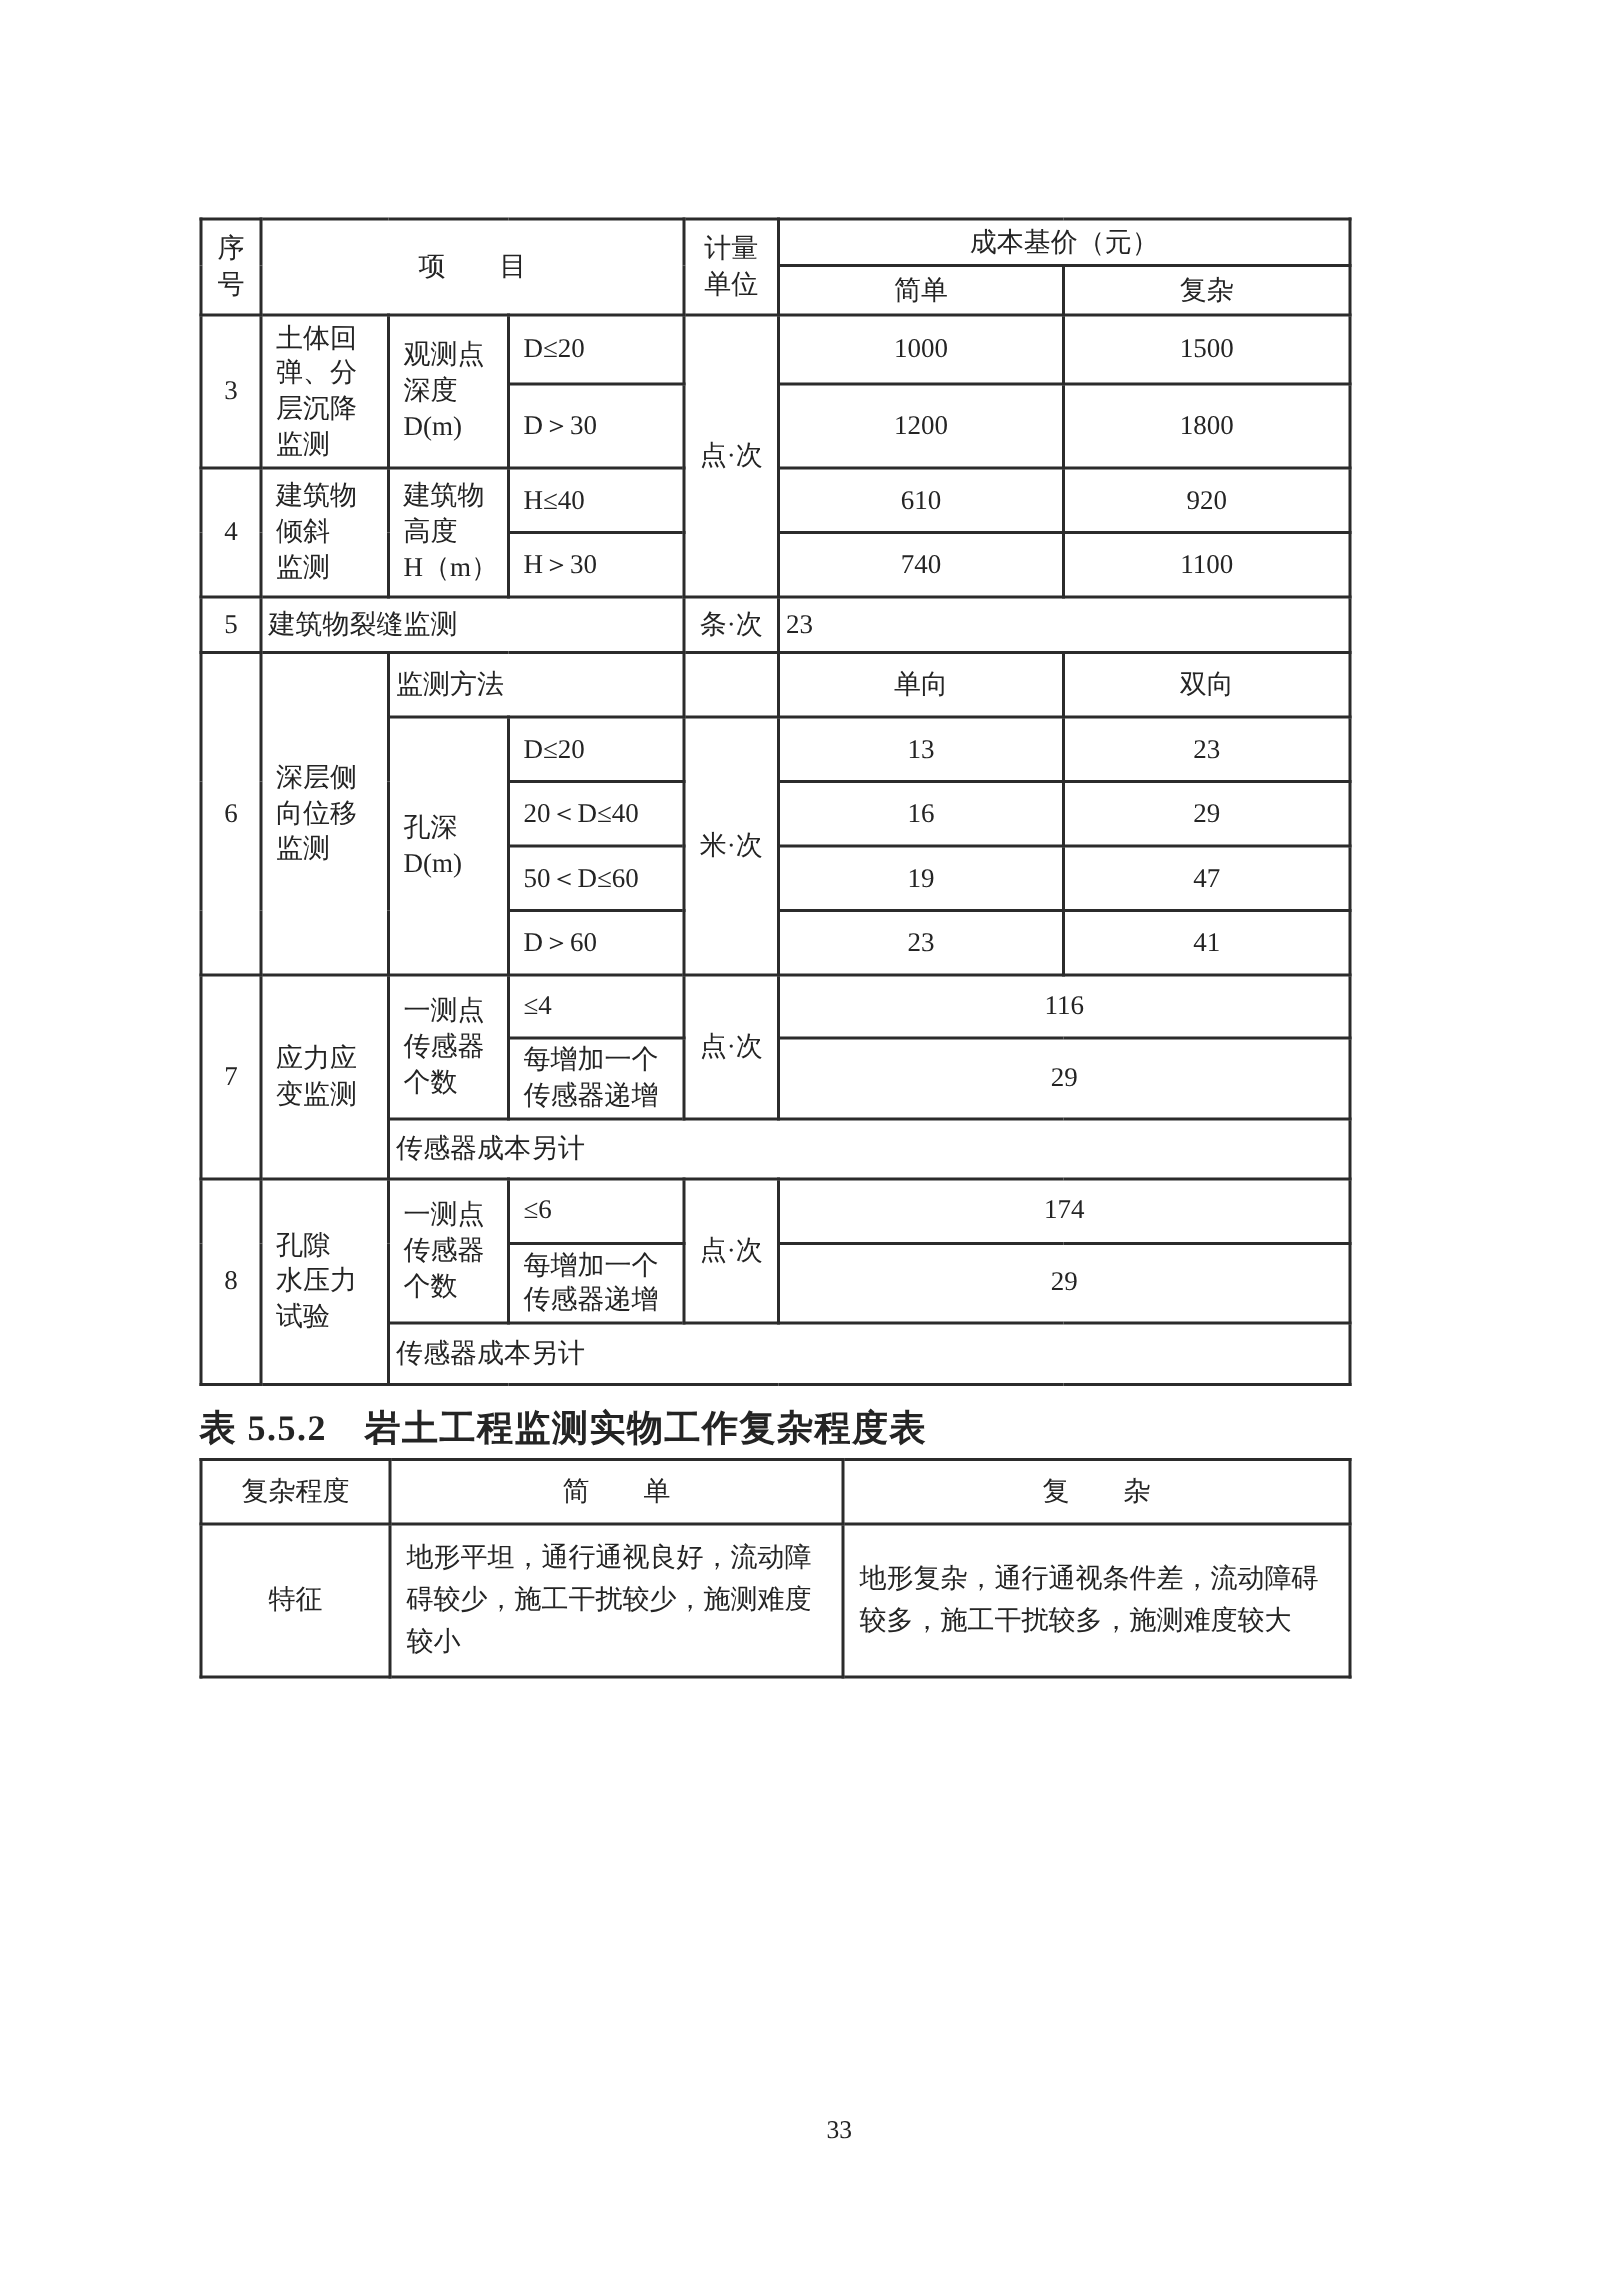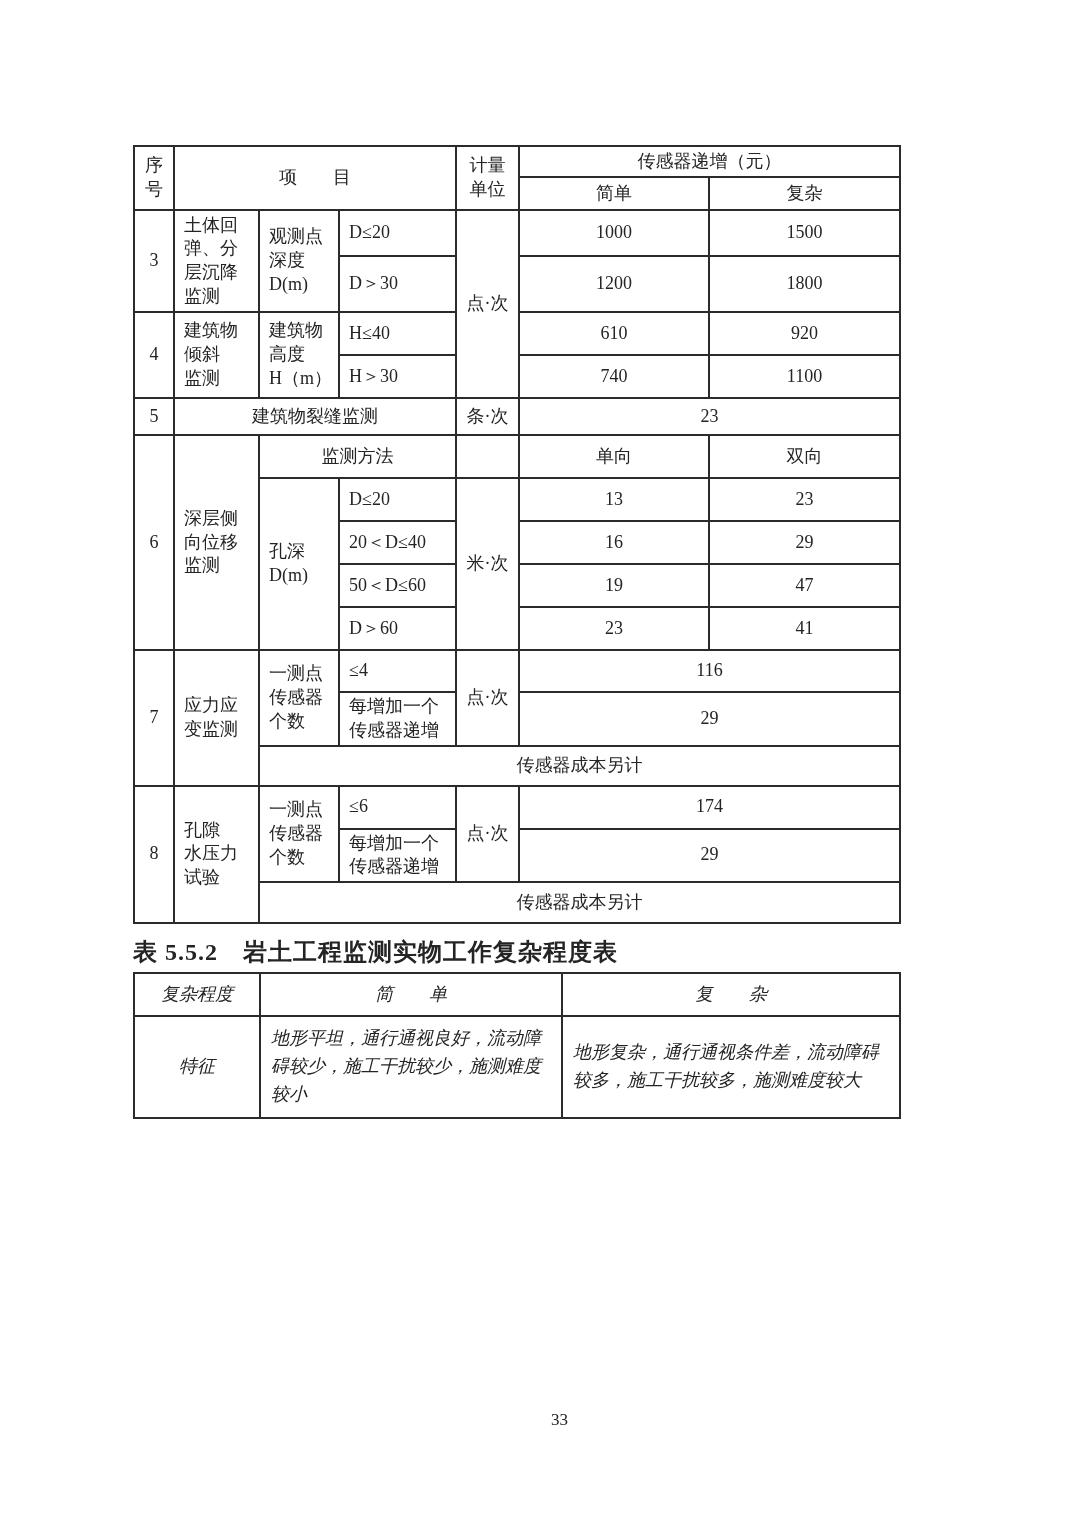--- a/index.html
+++ b/index.html
@@ -16,24 +16,24 @@
     border:2px solid #2b2b2b;
     font-size:18px;
     line-height:1.32;
     text-align:center;
     vertical-align:middle;
     white-space:pre-line;
     padding:2px 4px;
     overflow:hidden;
   }
   .t1 { position:absolute; left:133px; top:145px; width:766px; }
-  .t2 { position:absolute; left:133px; top:972px; width:766px;font-style:italic; }
+  .t2 { position:absolute; left:133px; top:972px; width:766px; }
 
   td.left  { text-align:left; padding-left:9px; }
-  td.left2 { text-align:center; }
+  td.left2 { text-align:left; }
   td.body-text { text-align:left; padding:8px 10px; line-height:1.55; white-space:normal; }
 
   .table-title {
     position:absolute; left:133px; top:936px;
     font-size:24px; font-weight:bold; letter-spacing:1px;
   }
   .pageno {
     position:absolute; left:0; top:1410px; width:100%;
     text-align:center; font-size:17px;padding-left:39px;
   }
@@ -53,21 +53,21 @@
         <col style="width:190px">
       <col style="width:191px">
     </colgroup>
     <tbody>
       <tr style="height:31px">
         <td rowspan="2">序
 号</td>
         <td rowspan="2" colspan="3">项　　目</td>
         <td rowspan="2">计量
 单位</td>
-        <td colspan="2">传感器递增（元）</td>
+        <td colspan="2">成本基价（元）</td>
       </tr>
       <tr style="height:33px">
         <td>简单</td>
         <td>复杂</td>
       </tr>
 
       <tr style="height:46px">
         <td rowspan="2">3</td>
         <td rowspan="2" class="left">土体回
 弹、分

